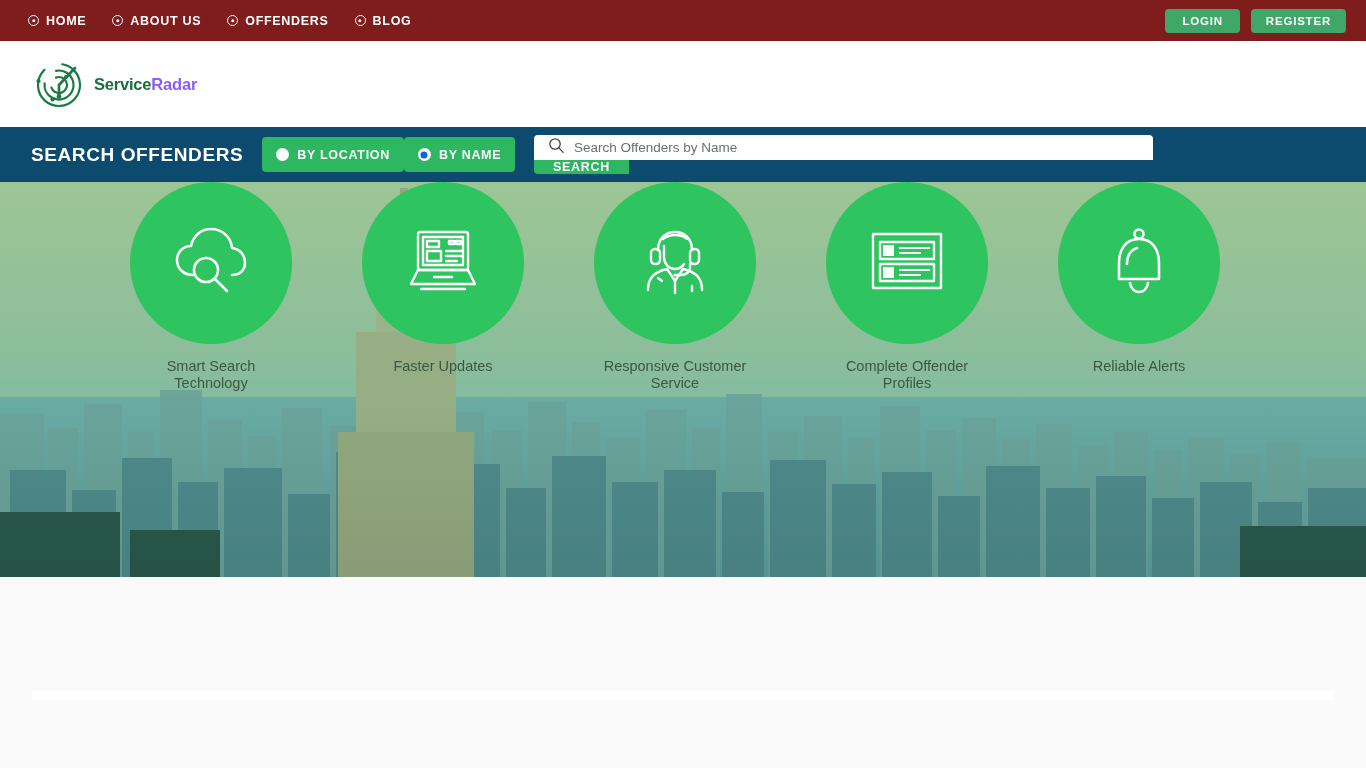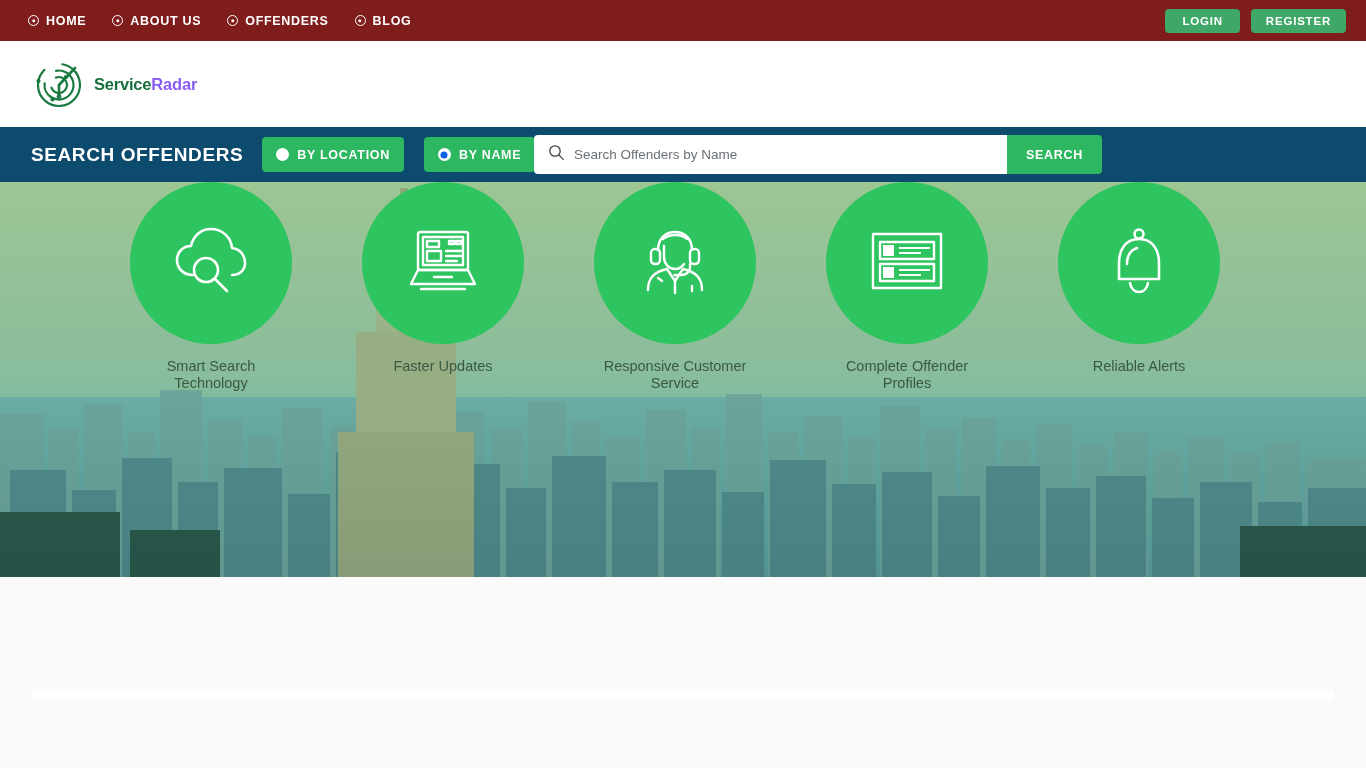--- a/index.html
+++ b/index.html
@@ -100,21 +100,21 @@
     align-items: center;
     position: relative;
   }
   .search-title {
     color: #ffffff;
     font-size: 19px;
     font-weight: bold;
     letter-spacing: 0.6px;
     margin-left: 31px;
   }
-  .mode-tabs { display: flex; gap: 20px; margin-left: 19px; align-items: center; }
+  .mode-tabs { display: flex; gap: 0; margin-left: 19px; align-items: center; }
   .mode-tab {
     background: #2eb761;
     border: none;
     border-radius: 4px;
     height: 35px;
     padding: 0 14px;
     display: flex;
     align-items: center;
     gap: 8px;
     color: #ffffff;
@@ -136,25 +136,26 @@
     position: absolute;
     left: 50%; top: 50%;
     width: 7px; height: 7px;
     background: #0b63e5;
     border-radius: 50%;
     transform: translate(-50%, -50%);
   }
   .search-field {
     position: absolute;
     left: 534px;
-    width: 568px;
+    width: 619px;
     height: 39px;
     display: flex;
     border-radius: 4px;
     overflow: hidden;
+    flex-direction: column;
   }
   .search-input-wrap {
     flex: 1;
     background: #ffffff;
     display: flex;
     align-items: center;
     padding-left: 14px;
   }
   .search-input-wrap svg { flex: none; margin-right: 9px; }
   .search-input {

